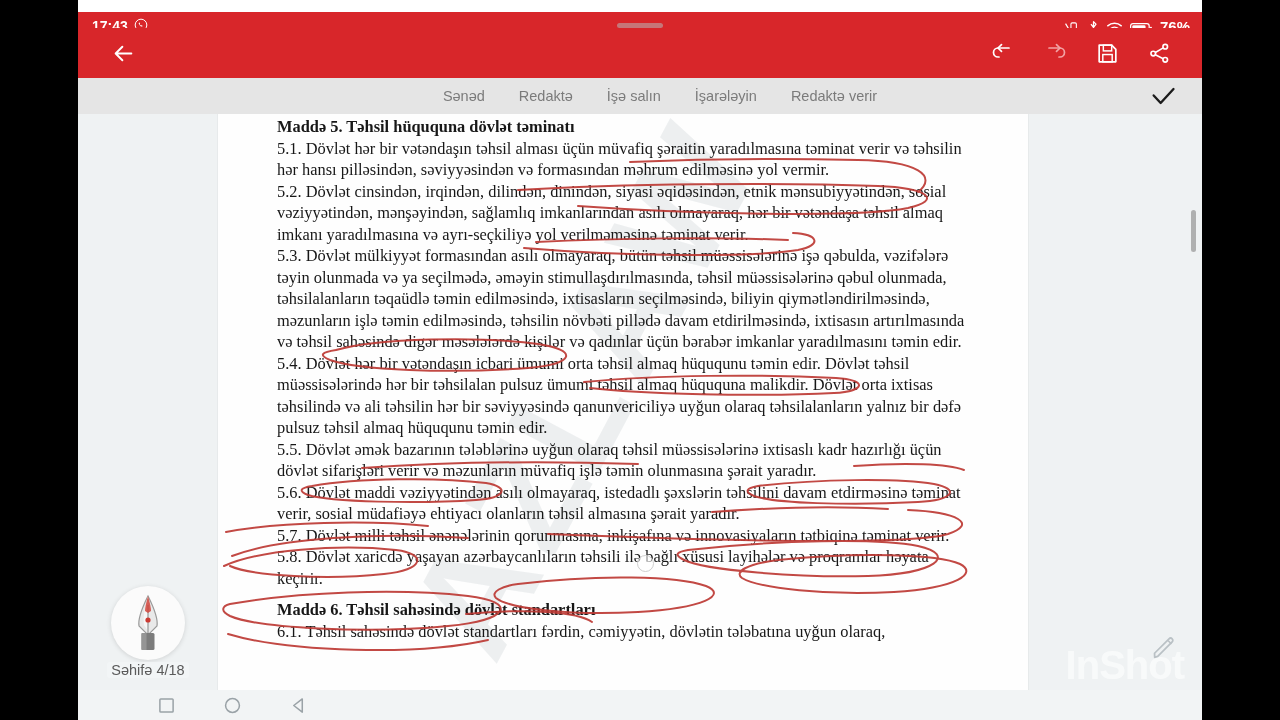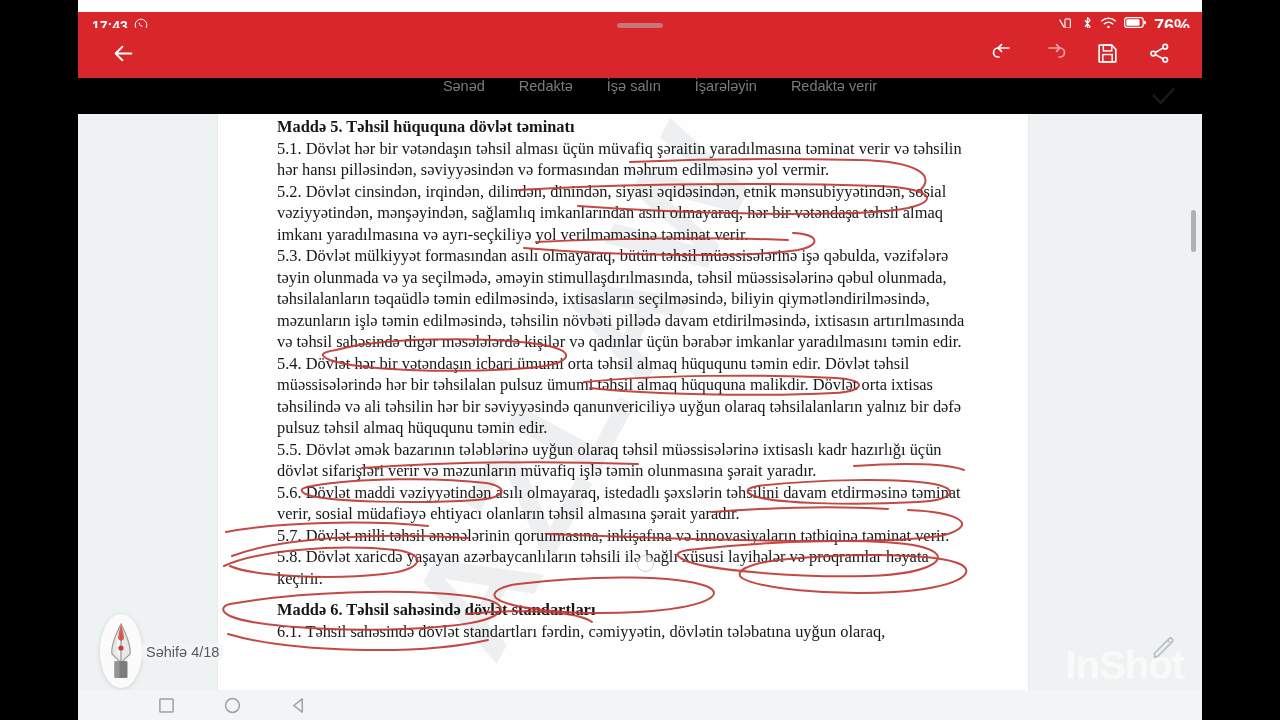--- a/index.html
+++ b/index.html
@@ -16,21 +16,21 @@
   }
 
   
   .statusbar{
     position:absolute;left:0;top:0;width:1124px;height:28px;
     background:#d8262a;color:#fff;
     display:flex;align-items:center;
     font-size:14px;font-weight:bold;margin-top:12px;
   }
   .status-left{display:flex;align-items:center;gap:6px;margin-left:14px;}
-  .status-right{margin-left:auto;display:flex;align-items:flex-start;gap:7px;margin-right:12px;font-size:18px;font-weight:bold;}
+  .status-right{margin-left:auto;display:flex;align-items:flex-end;gap:7px;margin-right:12px;font-size:15px;font-weight:bold;}
   .status-right svg{display:block;}
   .notch{
     position:absolute;left:50%;transform:translateX(-50%);top:11px;
     width:46px;height:5px;border-radius:3px;background:#b8b8b8;opacity:.55;
   }
 
   
   .appbar{
     position:absolute;left:0;top:28px;width:1124px;height:50px;
     background:#d8262a;display:flex;align-items:center;
@@ -39,21 +39,21 @@
   .app-title{
     color:#fff;font-size:19px;margin-left:12px;letter-spacing:.1px;
     white-space:nowrap;
   }
   .appbar-actions{margin-left:auto;display:flex;align-items:center;gap:26px;margin-right:30px;}
   .appbar-actions .ic{width:26px;height:26px;display:flex;align-items:center;justify-content:center;}
 
   
   .tabbar{
     position:absolute;left:0;top:78px;width:1124px;height:36px;
-    background:#000000;display:flex;align-items:flex-start;
+    background:#e5e5e5;display:flex;align-items:center;
   }
   .tabs{display:flex;align-items:center;gap:34px;margin:0 auto;padding-left:40px;}
   .tab{color:#7b7b7b;font-size:14.5px;white-space:nowrap;}
   .confirm-btn{
     position:absolute;right:22px;top:50%;transform:translateY(-50%);
     width:34px;height:34px;display:flex;align-items:center;justify-content:center;
   }
 
   
   .docview{
@@ -90,22 +90,22 @@
   }
 
   
   .scrollbar{
     position:absolute;right:6px;top:96px;width:5px;height:42px;border-radius:3px;
     background:#9a9a9a;opacity:.75;
   }
 
   
   .page-badge{
-    position:absolute;left:22px;bottom:2px;width:96px;
-    display:flex;flex-direction:row;align-items:center;
+    position:absolute;left:22px;bottom:12px;width:96px;
+    display:flex;flex-direction:column;align-items:center;
   }
   .pen-circle{
     width:74px;height:74px;border-radius:50%;background:#fbfbfb;
     box-shadow:0 1px 5px rgba(0,0,0,.13);
     display:flex;align-items:center;justify-content:center;
   }
   .page-label{
     margin-top:2px;font-size:14.5px;color:#5a5a5a;white-space:nowrap;
     background:rgba(243,245,246,.82);padding:0 4px;border-radius:2px;
   }

